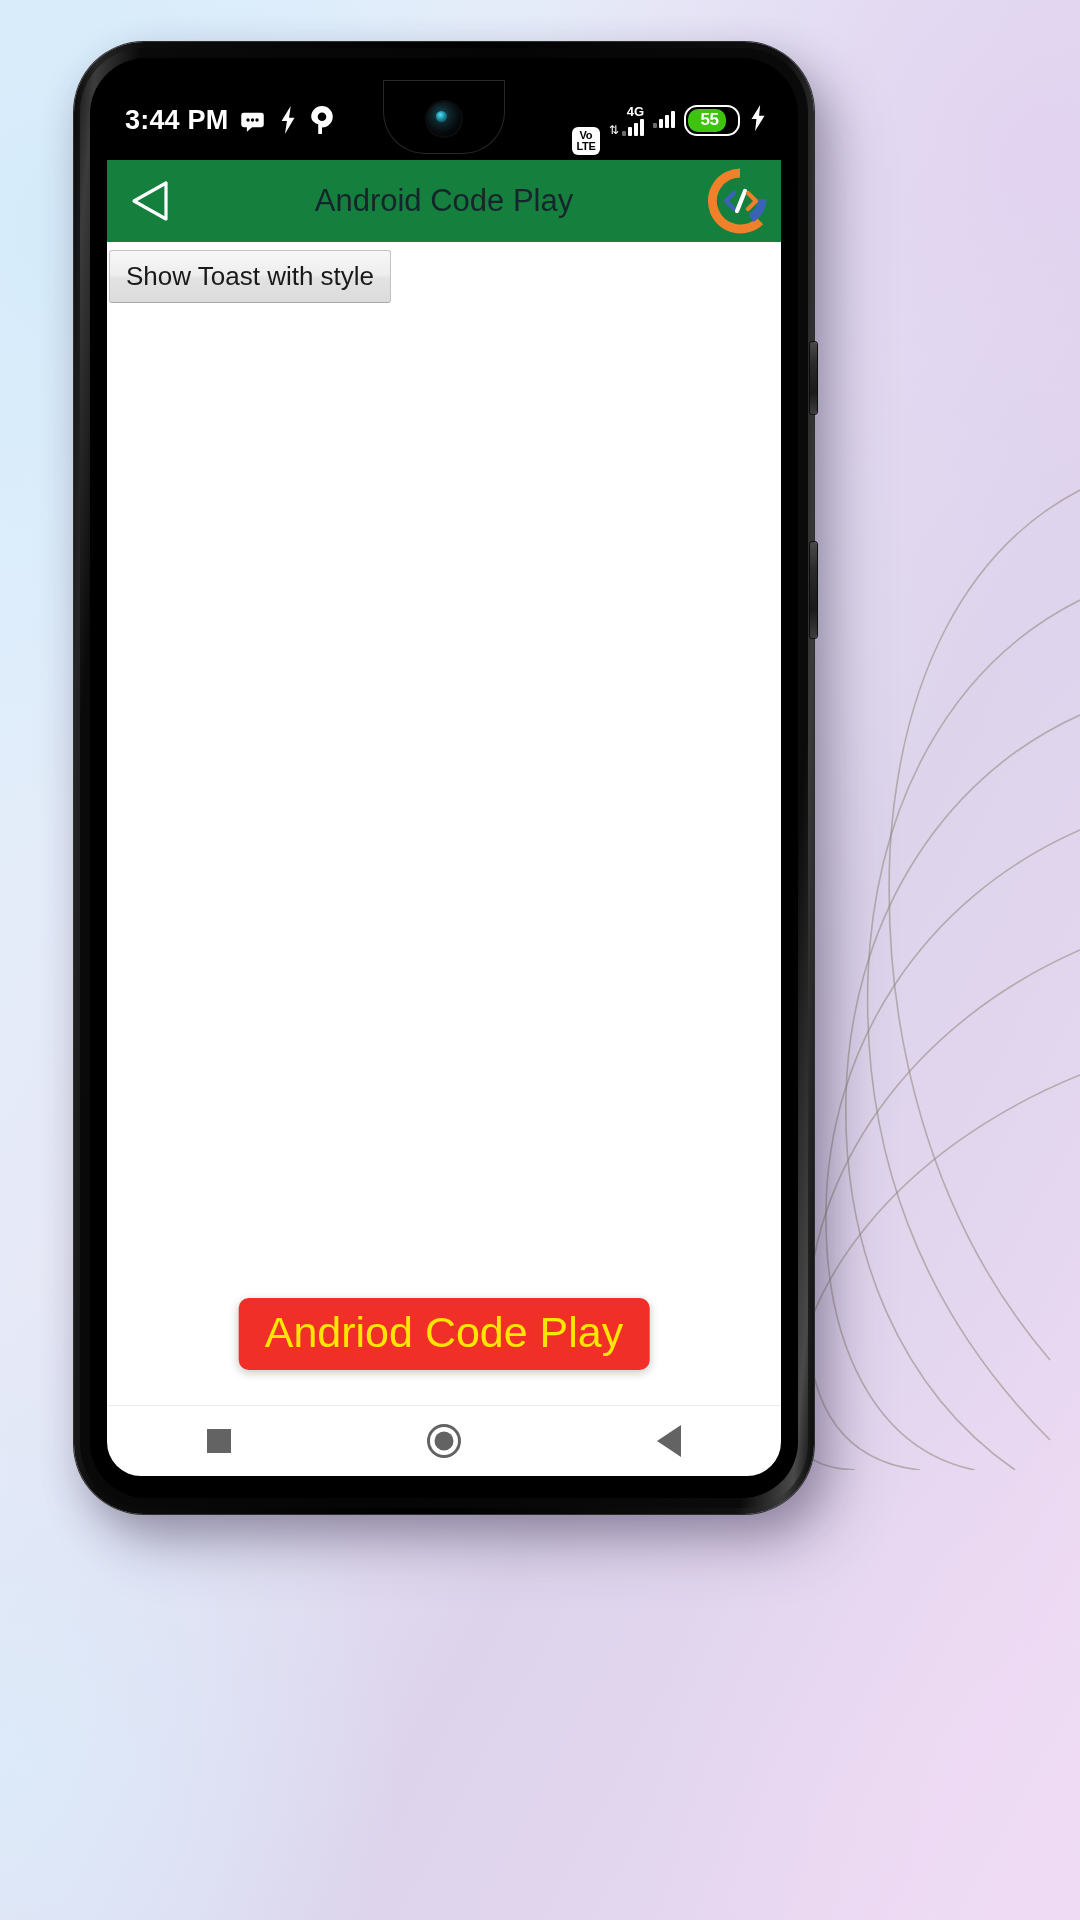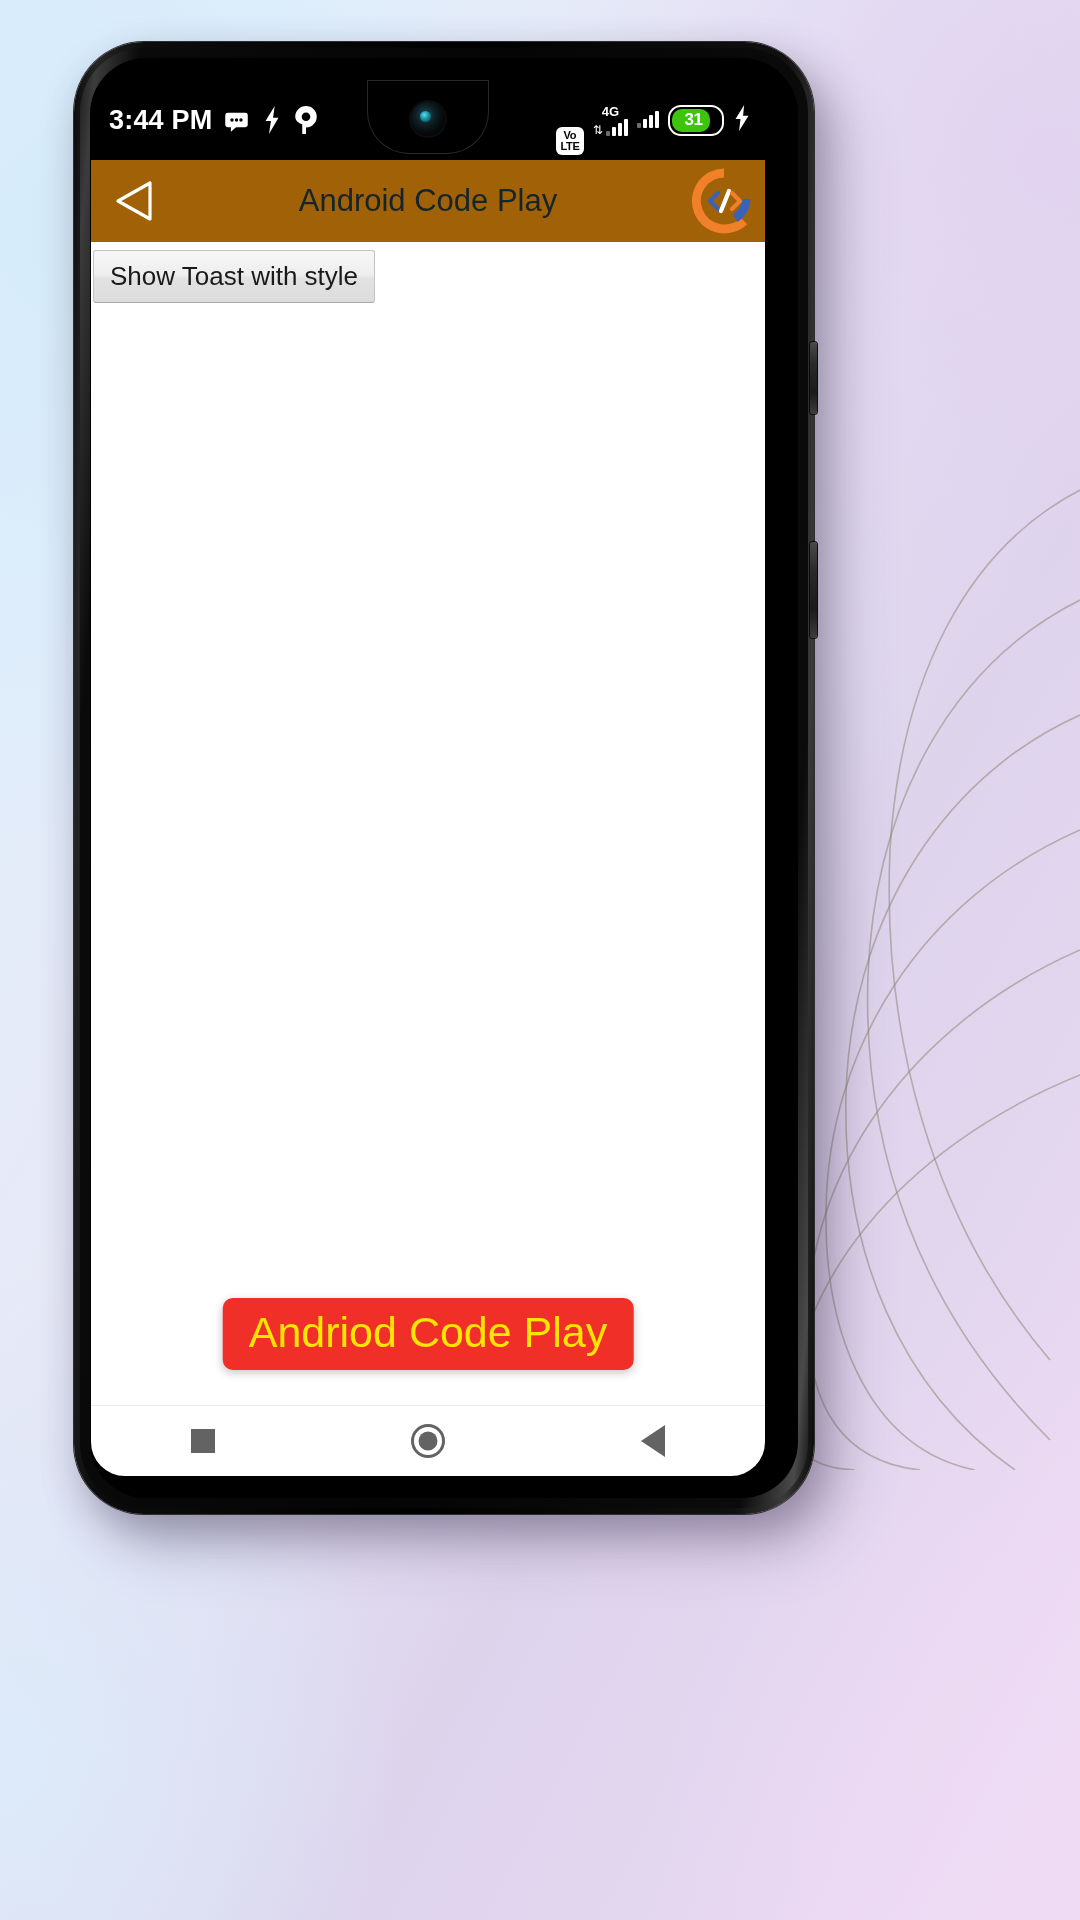--- a/index.html
+++ b/index.html
@@ -62,21 +62,21 @@
   }
   #device .bezel {
     position: absolute;
     inset: 16px;
     border-radius: 56px;
     background: #000;
   }
   
   #screen {
     position: absolute;
-    left: 17px;
+    left: 33px;
     top: 38px;
     width: 674px;
     height: 1396px;
     border-radius: 34px;
     overflow: hidden;
     background: #000;
   }
   
   #earpiece {
     position: absolute;
@@ -174,21 +174,21 @@
     font-size: 11px;
     font-weight: bold;
     line-height: 11px;
     display: flex;
     flex-direction: column;
     align-items: center;
     justify-content: center;
     letter-spacing: -0.3px;
     margin-top: 41px;
   }
-  .sig-group { display: flex; flex-direction: column; align-items: center; }
+  .sig-group { display: flex; flex-direction: column; align-items: flex-end; }
   .net-label { font-size: 13px; font-weight: bold; line-height: 13px; margin-bottom: 1px; }
   .sig-row { display: flex; align-items: flex-end; gap: 2px; }
   .arrows { font-size: 12px; line-height: 12px; margin-right: 1px; }
   .bars { display: flex; align-items: flex-end; gap: 2px; height: 17px; }
   .bars i { display: block; width: 4px; background: #fff; border-radius: 1px; }
   .bars i.dim { background: #6b6b6b; }
   .b1 { height: 5px; } .b2 { height: 9px; } .b3 { height: 13px; } .b4 { height: 17px; }
   #battery {
     width: 52px; height: 27px;
     border: 2.5px solid #fff;
@@ -218,21 +218,21 @@
     box-sizing: border-box;
   }
   #charge-bolt { font-size: 24px; line-height: 24px; }
 
   
   #appbar {
     position: absolute;
     left: 0; top: 80px;
     width: 674px;
     height: 82px;
-    background: #a16207;
+    background: #15803d;
     display: flex;
     align-items: center;
     z-index: 10;
   }
   #back-arrow {
     margin-left: 16px;
     width: 54px; height: 54px;
     display: flex; align-items: center; justify-content: center;
   }
   #appbar-title {
@@ -408,21 +408,21 @@
 
         <span class="bars" style="margin-bottom:2px;">
           <i class="b1 dim"></i>
             <i class="b2"></i>
             <i class="b3"></i>
             <i class="b4"></i>
         </span>
 
         <div id="battery">
           <div class="fill" style="width: 73%; background: rgb(62, 196, 15);"></div>
-          <div class="pct">31</div>
+          <div class="pct">55</div>
         </div>
 
         <span id="charge-bolt">
           <svg width="18" height="26" viewBox="0 0 14 24">
             <path d="M9 0 L1 13 L5.6 13 L4.3 24 L13 10 L8 10 Z" fill="#ffffff"></path>
           </svg>
         </span>
       </div>
     </div>
 

